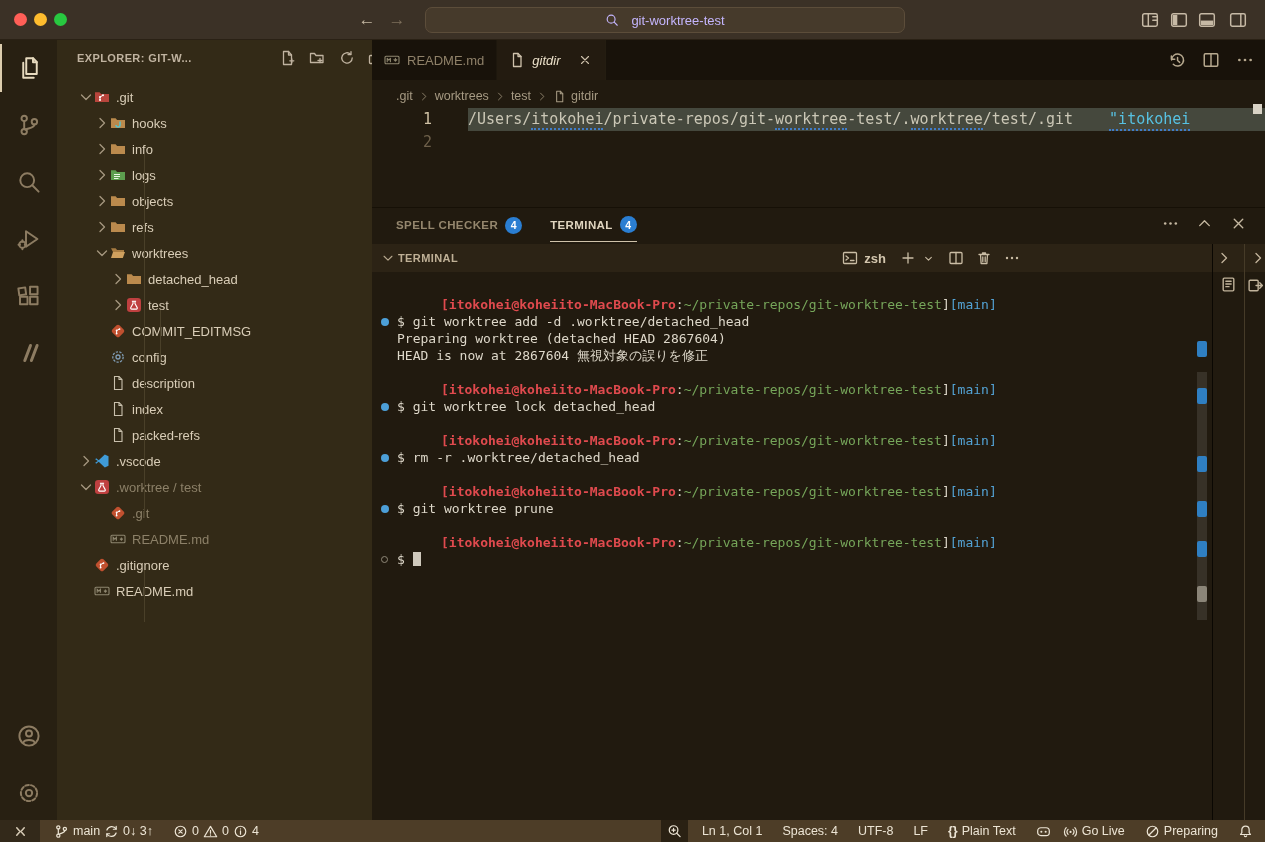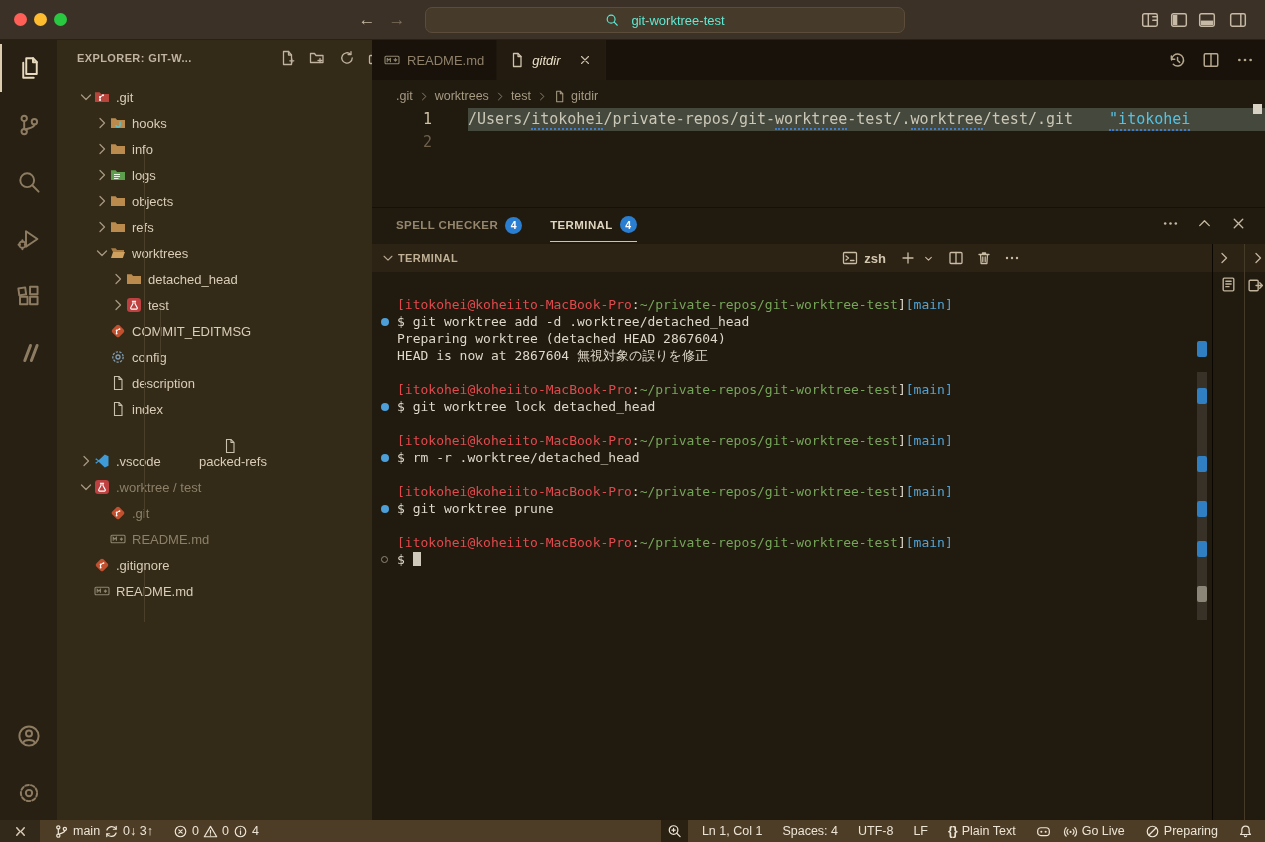--- a/index.html
+++ b/index.html
@@ -8,21 +8,21 @@
   svg { display:block; }
   .ico { display:inline-flex; align-items:center; justify-content:center; color:inherit; }
   .ico svg { stroke:currentColor; fill:none; stroke-width:1.3; stroke-linecap:round; stroke-linejoin:round; }
 
   
   #titlebar { position:absolute; left:0; top:0; width:1265px; height:40px; background:#3b3126; border-bottom:1px solid #2a2115; }
   .tl-dot { position:absolute; top:13px; width:13px; height:13px; border-radius:50%; }
   #nav-back, #nav-fwd { position:absolute; top:9px; width:22px; height:22px; color:#c4b7a3; font-size:17px; display:flex; align-items:center; justify-content:center; }
   #nav-fwd { color:#7d6f5b; }
   #tb-search { position:absolute; left:425px; top:7px; width:480px; height:26px; background:#463a2b; border:1px solid #5c4d3a;
-    border-radius:7px; color:#5eead4; font-size:13px; display:flex; align-items:center; justify-content:center; gap:12px; }
+    border-radius:7px; color:#c4b5fd; font-size:13px; display:flex; align-items:center; justify-content:center; gap:12px; }
   .tb-right { position:absolute; top:10px; width:20px; height:20px; color:#c6b9a5; }
 
   
   #activitybar { position:absolute; left:0; top:40px; width:57px; height:780px; background:#282012; }
   .ab-item { position:absolute; left:0; width:57px; height:48px; display:flex; align-items:center; justify-content:center; color:#8d7c62; }
   .ab-item.active { color:#e7dabe; border-left:2px solid #dccdae; }
   .ab-item svg { width:24px; height:24px; }
 
   
   #sidebar { position:absolute; left:57px; top:40px; width:315px; height:780px; background:#332a17;text-align:center; }
@@ -73,21 +73,21 @@
   #term-header .chev { width:16px; height:16px; color:#b7a88e; margin-left:8px; }
   #term-title { font-size:11px; font-weight:700; letter-spacing:.4px; color:#bfb096; margin-left:2px; }
   #term-toolbar { position:absolute; right:245px; display:flex; align-items:center; gap:12px; color:#cabda5; }
   #term-toolbar .ico { width:16px; height:16px; }
   #shell-name { font-size:13px; font-weight:700; color:#d3c6ae; margin:0 2px 0 -6px; }
   .hdr-chev { position:absolute; top:5px; width:17px; height:17px; color:#c3b59c; }
   #term-body { position:absolute; left:0; top:64px; width:825px; height:549px; }
   .tl { position:relative; height:17px; padding-left:25px; font-family:"DejaVu Sans Mono", monospace; font-size:13px; line-height:17px; white-space:pre; }
   .tl .deco-dot { position:absolute; left:9px; top:5px; width:8px; height:8px; border-radius:50%; background:#4c9fd8; }
   .tl .deco-circ { position:absolute; left:9px; top:5px; width:7px; height:7px; border-radius:50%; border:1.4px solid #8f8878; }
-  .c-f { color:#ded8ca; } .c-r { color:#e04a4e; font-weight:400; } .c-g { color:#76a65a; } .c-b { color:#53a3d5; }
+  .c-f { color:#ded8ca; } .c-r { color:#e04a4e; font-weight:700;margin-left:44px; } .c-g { color:#76a65a; } .c-b { color:#53a3d5; }
   .cursorblock { display:inline-block; width:8px; height:14px; background:#cfc9bc; vertical-align:-2px; }
   
   #term-scroll { position:absolute; left:823px; top:64px; width:14px; height:549px; }
   #term-thumb { position:absolute; left:2px; top:100px; width:10px; height:248px; background:rgba(255,255,255,.10); }
   .smark { position:absolute; left:2px; width:10px; height:16px; background:#2f7fc2; border-radius:2px; }
   .smark.gray { background:#8b8578; }
   #right-strip { position:absolute; left:840px; top:36px; width:53px; height:577px; border-left:1px solid #0a0702; }
   #right-strip .col2 { position:absolute; left:31px; top:0; width:22px; height:577px; border-left:1px solid #463b28; }
   .rs-ico { position:absolute; color:#c2b49c; width:17px; height:17px; }
 
@@ -420,21 +420,21 @@
       <div class="trow" style="padding-left: 37px;">
         <span class="tchev ico"></span>
         <span class="ticon">
           <svg viewBox="0 0 16 16" width="16" height="16" style="stroke:#c9c0ad;fill:none;stroke-width:1.1">
             <path d="M4.5 1.5H9l3 3v10H4.5z"></path>
             <path d="M9 1.5v3h3"></path>
           </svg>
         </span>
         <span class="tlabel">index</span>
       </div>
-      <div class="trow" style="padding-left: 37px; flex-direction: column;">
+      <div class="trow" style="padding-left: 37px;">
         <span class="tchev ico"></span>
         <span class="ticon">
           <svg viewBox="0 0 16 16" width="16" height="16" style="stroke:#c9c0ad;fill:none;stroke-width:1.1">
             <path d="M4.5 1.5H9l3 3v10H4.5z"></path>
             <path d="M9 1.5v3h3"></path>
           </svg>
         </span>
         <span class="tlabel">packed-refs</span>
       </div>
       <div class="trow" style="padding-left: 21px;">

